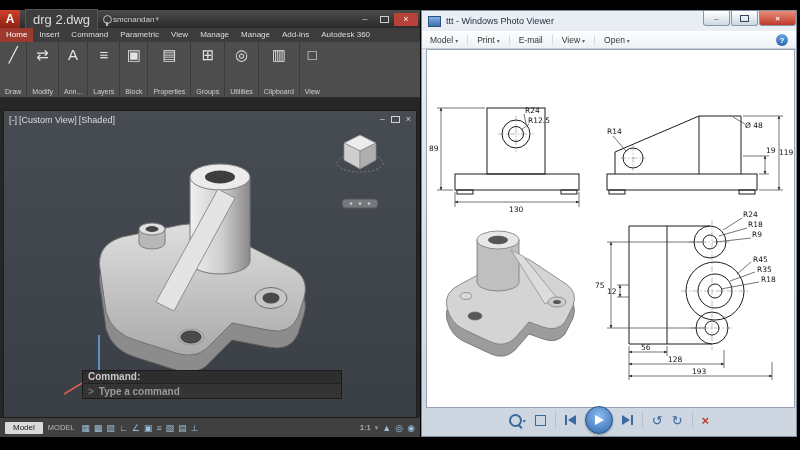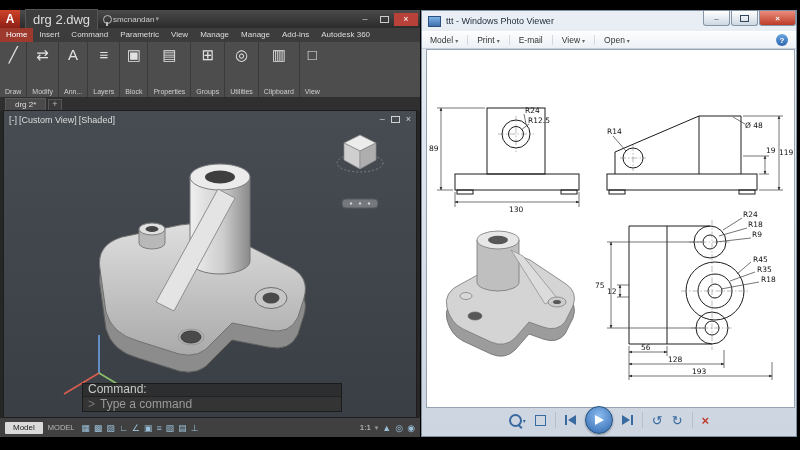--- a/index.html
+++ b/index.html
@@ -32,21 +32,21 @@
   .panel .pl{color:#cfcfcf;font-size:7px;white-space:nowrap;}
 
   .ac-filetabs{height:13px;background:#2f2f2f;display:flex;align-items:flex-end;gap:2px;padding-left:5px;}
   .ftab{background:#4a4a4a;color:#ddd;font-size:8px;padding:1px 9px 2px;border:1px solid #5a5a5a;border-bottom:none;}
   .fplus{color:#bbb;font-size:9px;line-height:9px;background:#3a3a3a;padding:0 3px 1px;border:1px solid #555;}
 
   .ac-viewport{position:absolute;left:3px;top:100px;width:414px;height:308px;background:linear-gradient(#474c52,#3a3f45);border:1px solid #1d1d1d;box-sizing:border-box;overflow:hidden;}
   .vp-label{position:absolute;left:5px;top:4px;font-size:9px;color:#dcdcdc;display:flex;gap:2px;z-index:3;}
   .vp-ctl{position:absolute;right:5px;top:3px;color:#d2d2d2;font-size:9px;display:flex;gap:6px;align-items:center;z-index:3;}
   #modelsvg{position:absolute;left:0;top:0;z-index:1;}
-  .cmdbox{position:absolute;left:78px;bottom:5px;width:258px;z-index:4;font-size:12px;border:1px solid #1b1b1b;}
+  .cmdbox{position:absolute;left:78px;bottom:18px;width:258px;z-index:4;font-size:10px;border:1px solid #1b1b1b;font-weight:bold;}
   .cmd-hist{background:rgba(44,44,44,.9);color:#c9c9c9;padding:1px 5px;height:10px;line-height:9px;}
   .cmd-in{background:#343434;color:#9a9a9a;padding:1px 5px;height:12px;display:flex;gap:5px;align-items:center;border-top:1px solid #222;}
   .cmd-prompt{color:#777;}
 
   .ac-status{position:absolute;left:0;top:408px;width:420px;height:19px;background:#404040;display:flex;align-items:center;gap:4px;padding:0 5px;box-sizing:border-box;}
   .st-model{background:#dadada;color:#222;font-size:8px;padding:1px 8px 2px;border-radius:1px;}
   .st-space{color:#b9b9b9;font-size:7.5px;margin:0 3px 0 1px;}
   .st-ic{color:#9bbfd9;font-size:9px;line-height:10px;}
   .st-scale{color:#cfcfcf;font-size:8px;}
   .st-caret{color:#9a9a9a;font-size:7px;}
@@ -160,24 +160,20 @@
       <div class="panel">
         <span class="pg">▥</span>
         <span class="pl">Clipboard</span>
       </div>
       <div class="panel" style="border-right:none">
         <span class="pg">□</span>
         <span class="pl">View</span>
       </div>
     </div>
 
-    <div class="ac-filetabs">
-      <span class="ftab">drg 2*</span>
-      <span class="fplus">+</span>
-    </div>
 
     <div class="ac-viewport">
       <div class="vp-label">
         <span>[-]</span>
         <span>[Custom View]</span>
         <span>[Shaded]</span>
       </div>
       <div class="vp-ctl">
         <span>–</span>
         <span class="boxglyph"></span>

